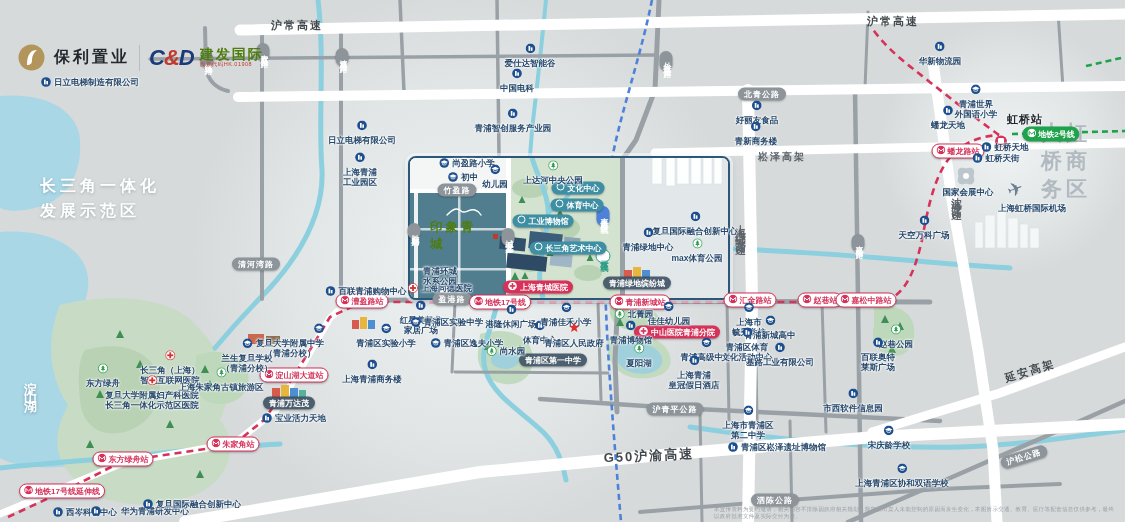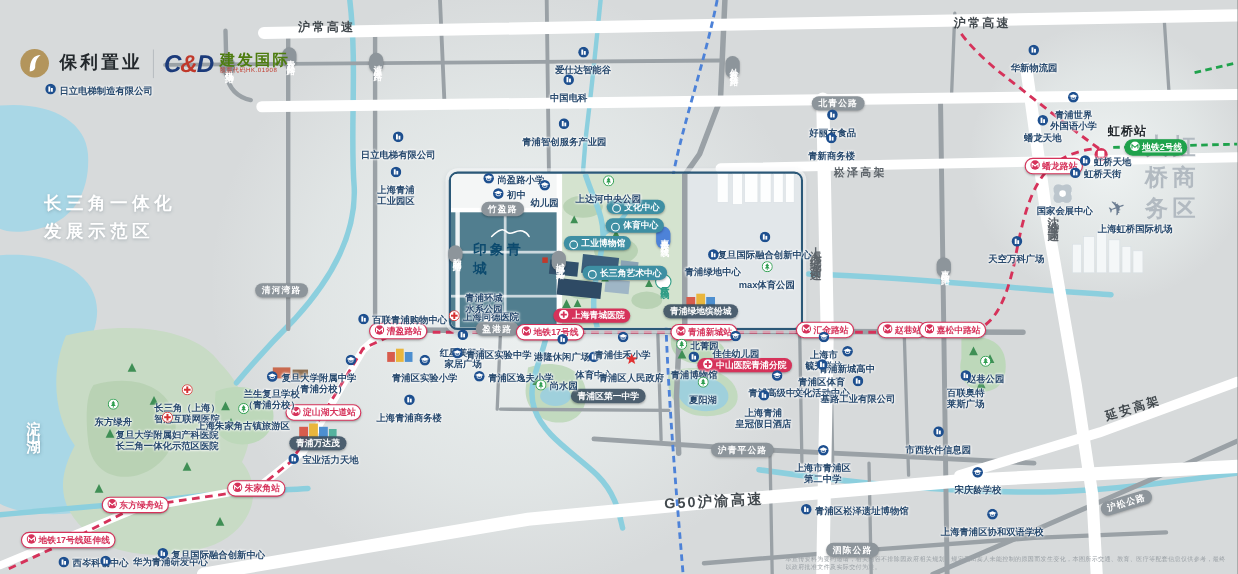--- a/index.html
+++ b/index.html
@@ -16,26 +16,26 @@
   .poi{display:flex;flex-direction:column;align-items:center;gap:1px;}
   .poi.inline{flex-direction:row;gap:3px;}
   .poi-text{font-size:8.5px;font-weight:600;color:#27496d;line-height:1.2;text-align:center;
     text-shadow:0 0 2px #fff,0 0 3px #fff,0 0 2px #fff;}
   .pill{background:#8d959b;color:#fff;font-size:8px;font-weight:600;border-radius:7px;
     padding:1px 6px;letter-spacing:1px;box-shadow:0 1px 2px rgba(0,0,0,.25);white-space:nowrap;}
   .pill.vert{writing-mode:vertical-rl;padding:5px 1px;letter-spacing:2px;}
   .station{display:inline-flex;align-items:center;gap:2px;background:#fff;border:1px solid #d6325a;
     color:#d6325a;font-size:8px;font-weight:700;border-radius:8px;padding:1px 4px;white-space:nowrap;
     box-shadow:0 1px 2px rgba(0,0,0,.3);}
-  .station.green{border-color:#1fa24c;color:#1fa24c;background:#1fa24c;color:#fff;text-decoration:underline;}
+  .station.green{border-color:#1fa24c;color:#1fa24c;background:#1fa24c;color:#fff;}
   .redpill{display:inline-flex;align-items:center;gap:3px;background:#d6325a;color:#fff;font-size:8px;
     font-weight:700;border-radius:8px;padding:1px 5px;white-space:nowrap;box-shadow:0 1px 2px rgba(0,0,0,.3);}
   .darkpill{background:rgba(56,76,94,.88);color:#fff;font-size:8px;font-weight:600;border-radius:7px;
     padding:1px 6px;white-space:nowrap;box-shadow:0 1px 2px rgba(0,0,0,.3);}
-  .tealpill{display:inline-flex;align-items:flex-end;gap:3px;background:#3e8fa3;color:#fff;font-size:8px;
+  .tealpill{display:inline-flex;align-items:flex-start;gap:3px;background:#3e8fa3;color:#fff;font-size:8px;
     font-weight:700;border-radius:8px;padding:1px 5px;white-space:nowrap;box-shadow:0 1px 2px rgba(0,0,0,.3);}
   .tealpill::before{content:"";width:6px;height:6px;border:1.5px solid #fff;border-radius:50%;display:inline-block;}
   .bluepill{writing-mode:vertical-rl;background:#4d82d8;color:#fff;font-size:8px;font-weight:700;
     border-radius:7px;padding:5px 1px;letter-spacing:2px;box-shadow:0 1px 2px rgba(0,0,0,.3);}
   .tealvert{writing-mode:vertical-rl;background:#fff;border:1px solid #2e9c86;color:#2e9c86;font-size:8px;
     font-weight:700;border-radius:7px;padding:4px 1px;letter-spacing:1px;}
   .hw{font-weight:700;color:#5d646a;letter-spacing:2px;}
   .hw.vert{writing-mode:vertical-rl;letter-spacing:4px;}
   .hw.onwhite{color:#42494e;}
   .bigred{font-size:20px;font-weight:800;color:#e01b23;letter-spacing:3px;
@@ -52,21 +52,21 @@
   #brand-divider{width:1px;height:26px;background:#b9bec2;}
   #cnd{display:flex;align-items:center;gap:6px;}
   #cnd-mark{font-size:22px;font-weight:800;font-style:italic;color:#1b3a7a;letter-spacing:-1px;}
   #cnd-mark span{color:#c0392b;}
   #cnd-col{display:flex;flex-direction:column;line-height:1.05;}
   #cnd-name{font-size:14px;font-weight:800;color:#4d7c0f;letter-spacing:2px;}
   #cnd-sub{font-size:5.5px;color:#c0392b;letter-spacing:.5px;}
   
   #project-logo{position:absolute;left:430px;top:205px;width:68px;z-index:5;display:flex;
     flex-direction:column;align-items:center;gap:2px;}
-  #project-name{font-size:12.5px;color:#0c4a6e;font-weight:700;letter-spacing:3px;
+  #project-name{font-size:12.5px;color:#4d7c0f;font-weight:700;letter-spacing:3px;
     font-family:"DejaVu Serif","Liberation Serif",serif;display:flex;align-items:center;gap:2px;}
   #project-name::after{content:"";width:5px;height:5px;background:#c0392b;display:inline-block;}
   #disclaimer{position:absolute;left:714px;top:506px;width:404px;z-index:6;font-size:5.5px;
     color:#9aa0a5;letter-spacing:.3px;line-height:1.2;}
 </style>
 </head>
 <body>
 
 <div id="stage">
 
@@ -704,21 +704,21 @@
             <circle cx="5" cy="5" r="4.8" fill="#1d4f8f"></circle>
             <path d="M5,2.3 L8.8,4 L5,5.7 L1.2,4 Z" fill="#fff"></path>
             <path d="M3.1,4.8 V6.4 C3.1,7.1 6.9,7.1 6.9,6.4 V4.8" stroke="#fff" stroke-width=".8" fill="none"></path>
           </svg></span><span class="poi-text">上海青浦区协和双语学校</span></div>
       <div class="poi lbl" style="left: 748px; top: 421px;"><span><svg width="10" height="10" viewBox="0 0 10 10">
             <circle cx="5" cy="5" r="4.8" fill="#1d4f8f"></circle>
             <path d="M5,2.3 L8.8,4 L5,5.7 L1.2,4 Z" fill="#fff"></path>
             <path d="M3.1,4.8 V6.4 C3.1,7.1 6.9,7.1 6.9,6.4 V4.8" stroke="#fff" stroke-width=".8" fill="none"></path>
           </svg></span><span class="poi-text">上海市青浦区
 第二中学</span></div>
-      <div class="poi inline lbl" style="left: 777px; top: 464px;"><span><svg width="10" height="10" viewBox="0 0 10 10">
+      <div class="poi inline lbl" style="left: 777px; top: 447px;"><span><svg width="10" height="10" viewBox="0 0 10 10">
             <circle cx="5" cy="5" r="4.8" fill="#1d4f8f"></circle>
             <rect x="3" y="2.6" width="1.7" height="4.8" fill="#fff"></rect>
             <rect x="5.3" y="4" width="1.7" height="3.4" fill="#fff"></rect>
           </svg></span><span class="poi-text">青浦区崧泽遗址博物馆</span></div>
       <div class="poi lbl" style="left: 924px; top: 226px;"><span><svg width="10" height="10" viewBox="0 0 10 10">
             <circle cx="5" cy="5" r="4.8" fill="#1d4f8f"></circle>
             <rect x="3" y="2.6" width="1.7" height="4.8" fill="#fff"></rect>
             <rect x="5.3" y="4" width="1.7" height="3.4" fill="#fff"></rect>
           </svg></span><span class="poi-text">天空万科广场</span></div>
       <div class="poi lbl" style="left: 948px; top: 116px;"><span><svg width="10" height="10" viewBox="0 0 10 10">

